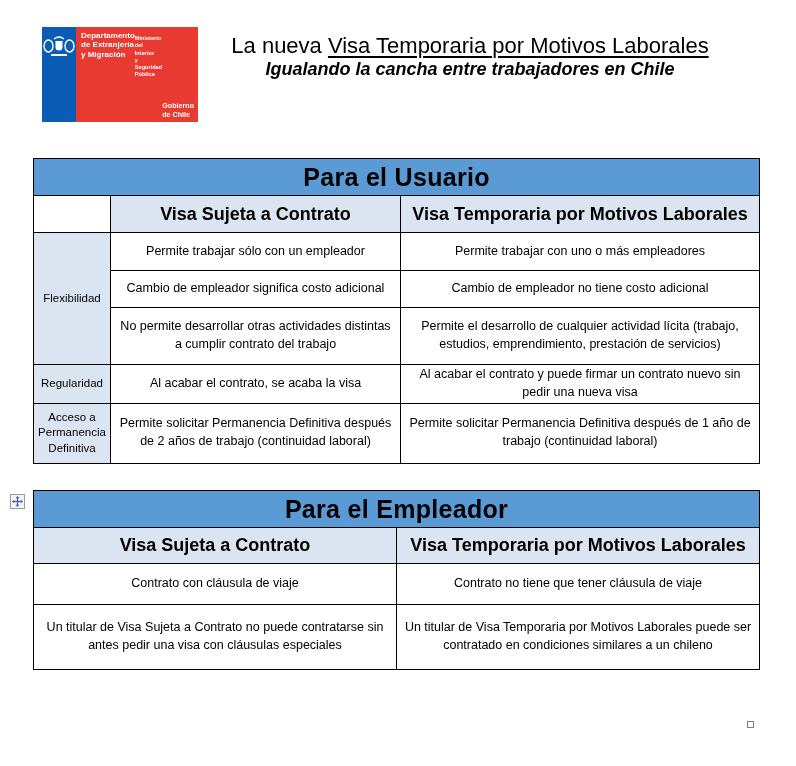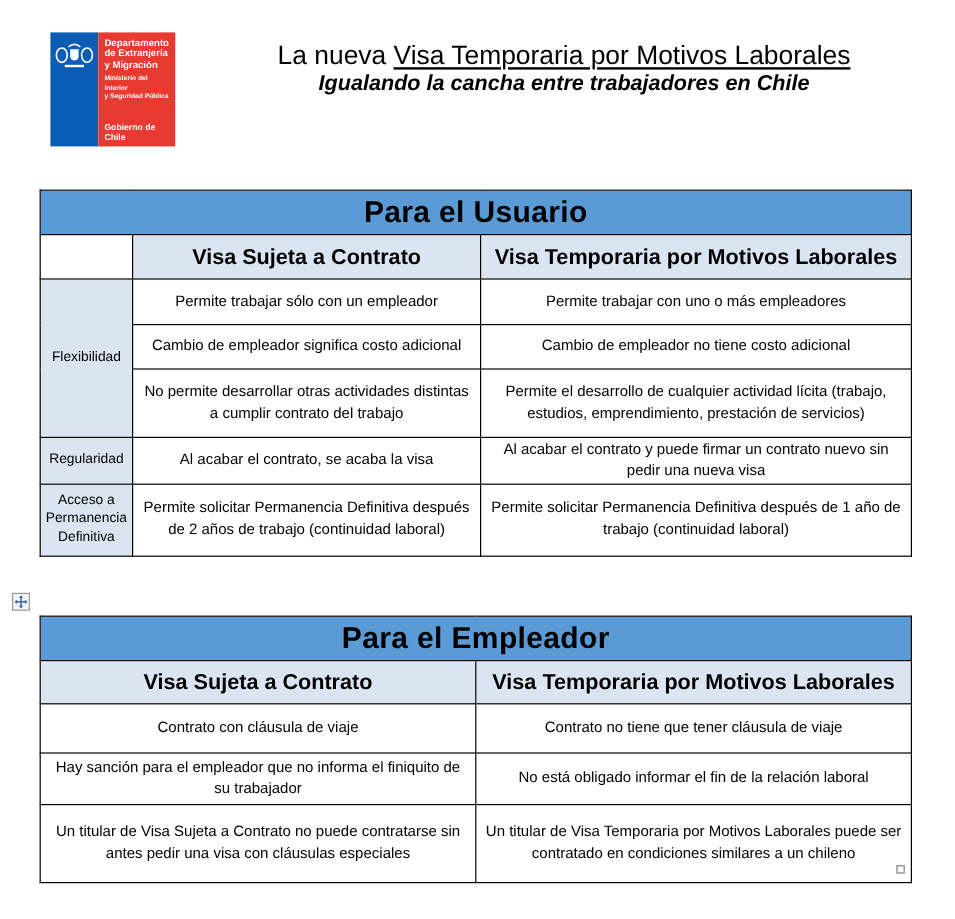--- a/index.html
+++ b/index.html
@@ -6,21 +6,21 @@
   body {
     width:796px; height:766px; background:#ffffff; position:relative;
     font-family:"Liberation Sans", sans-serif; color:#000;
     overflow:hidden;
   }
 
   
   .logo { position:absolute; left:42px; top:27px; width:104px; height:95px; display:flex; }
   .logo-blue { width:40px; background:#0B5CB5; display:flex; justify-content:center; padding-top:6px; }
   .logo-red  { flex:1; background:#E83A30; color:#fff; padding:4px 4px 3px 5px;
-               display:flex; flex-direction:column; }
+               display:flex; }
   .logo-dept  { font-size:8px; font-weight:bold; line-height:1.18; }
   .logo-min   { font-size:5.6px; font-weight:bold; line-height:1.3; margin-top:4px; }
   .logo-gob   { font-size:7.2px; font-weight:bold; margin-top:auto; }
   .logo-dept span, .logo-min span { display:block; }
 
   
   .title-wrap { position:absolute; left:150px; top:33px; width:640px; text-align:center; }
   .main-title { font-size:22px; font-weight:normal; white-space:nowrap; }
   .main-title .ul { text-decoration:underline; text-decoration-thickness:2px; text-underline-offset:3px; }
   .subtitle { font-size:18px; font-weight:bold; font-style:italic; }
@@ -29,21 +29,21 @@
   table { border-collapse:collapse; table-layout:fixed; position:absolute; left:33px; }
   td, th { border:1.5px solid #000; text-align:center; vertical-align:middle;
            padding:1px 7px; overflow:hidden; }
   .banner   { background:#5B9BD5; font-size:25px; font-weight:bold; letter-spacing:0.3px; }
   .colhead  { background:#DBE5F1; font-size:18px; font-weight:bold;margin-left:48px; }
   .corner   { background:#ffffff; }
   .rowlabel { background:#DBE5F1; font-size:11.5px; line-height:1.35; padding:1px 3px; }
   .cell     { background:#ffffff; font-size:12.5px; line-height:1.42; }
 
   #user-table     { top:158px; width:726px; }
-  #employer-table { top:513px; width:726px;padding-left:24px; }
+  #employer-table { top:490px; width:726px;padding-left:24px; }
 
   
   .move-handle { position:absolute; left:10px; top:494px; width:15px; height:15px;
                  background:#f4f4f4; border:1px solid #9a9a9a; box-sizing:border-box;
                  display:flex; align-items:center; justify-content:center; cursor:move; }
   .resize-handle { position:absolute; left:747px; top:721px; width:7px; height:7px;
                    background:#fff; border:1px solid #7f7f7f; box-sizing:border-box; cursor:nwse-resize; }
 </style>
 </head>
 <body>
@@ -143,24 +143,20 @@
     <th class="banner" colspan="2">Para el Empleador</th>
   </tr>
   <tr style="height:36px">
     <th class="colhead">Visa Sujeta a Contrato</th>
     <th class="colhead">Visa Temporaria por Motivos Laborales</th>
   </tr>
   <tr style="height:41px">
     <td class="cell">Contrato con cláusula de viaje</td>
     <td class="cell">Contrato no tiene que tener cláusula de viaje</td>
   </tr>
-  <tr style="height:43px">
-    <td class="cell">Hay sanción para el empleador que no informa el finiquito de su trabajador</td>
-    <td class="cell">No está obligado informar el fin de la relación laboral</td>
-  </tr>
   <tr style="height:65px">
     <td class="cell">Un titular de Visa Sujeta a Contrato no puede contratarse sin antes pedir una visa con cláusulas especiales</td>
     <td class="cell">Un titular de Visa Temporaria por Motivos Laborales puede ser contratado en condiciones similares a un chileno</td>
   </tr>
 </tbody>
   </table>
 
 <div class="resize-handle"></div>
 
 </body></html>

